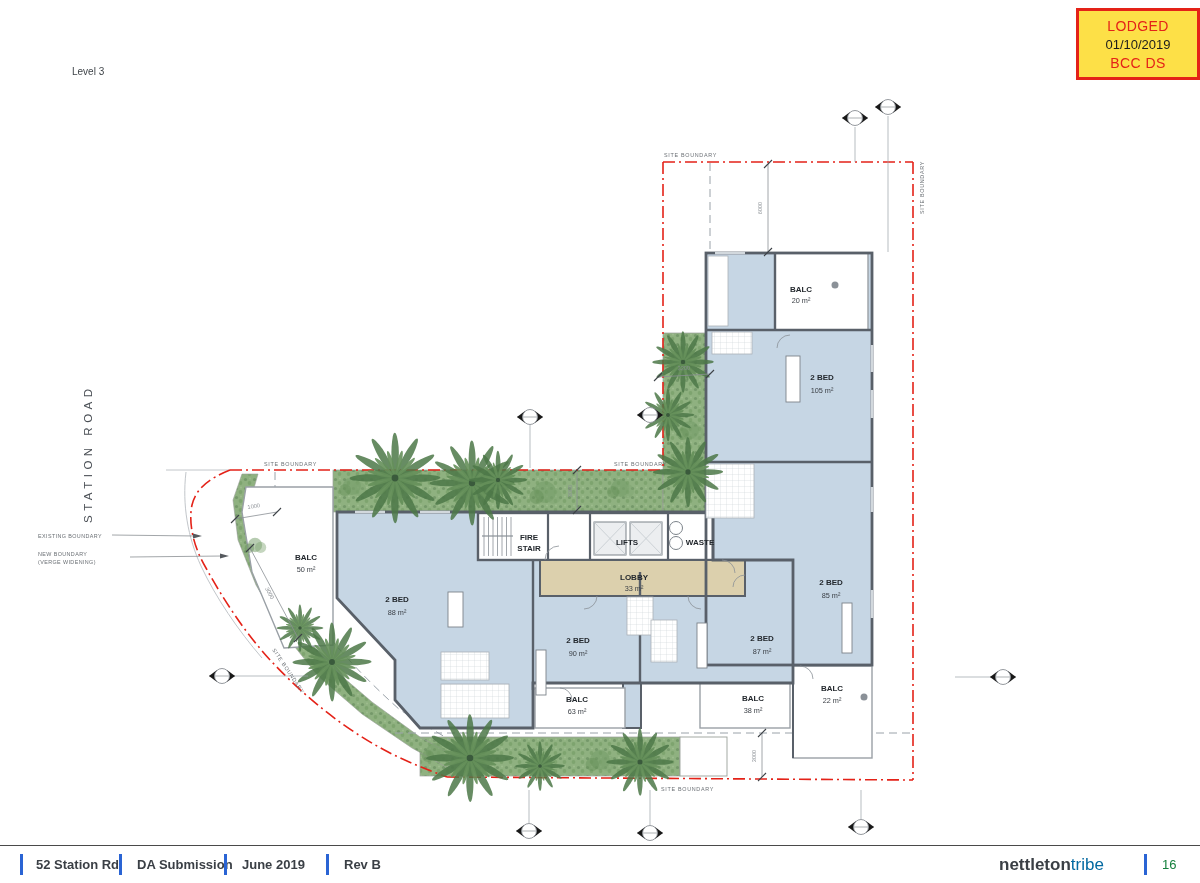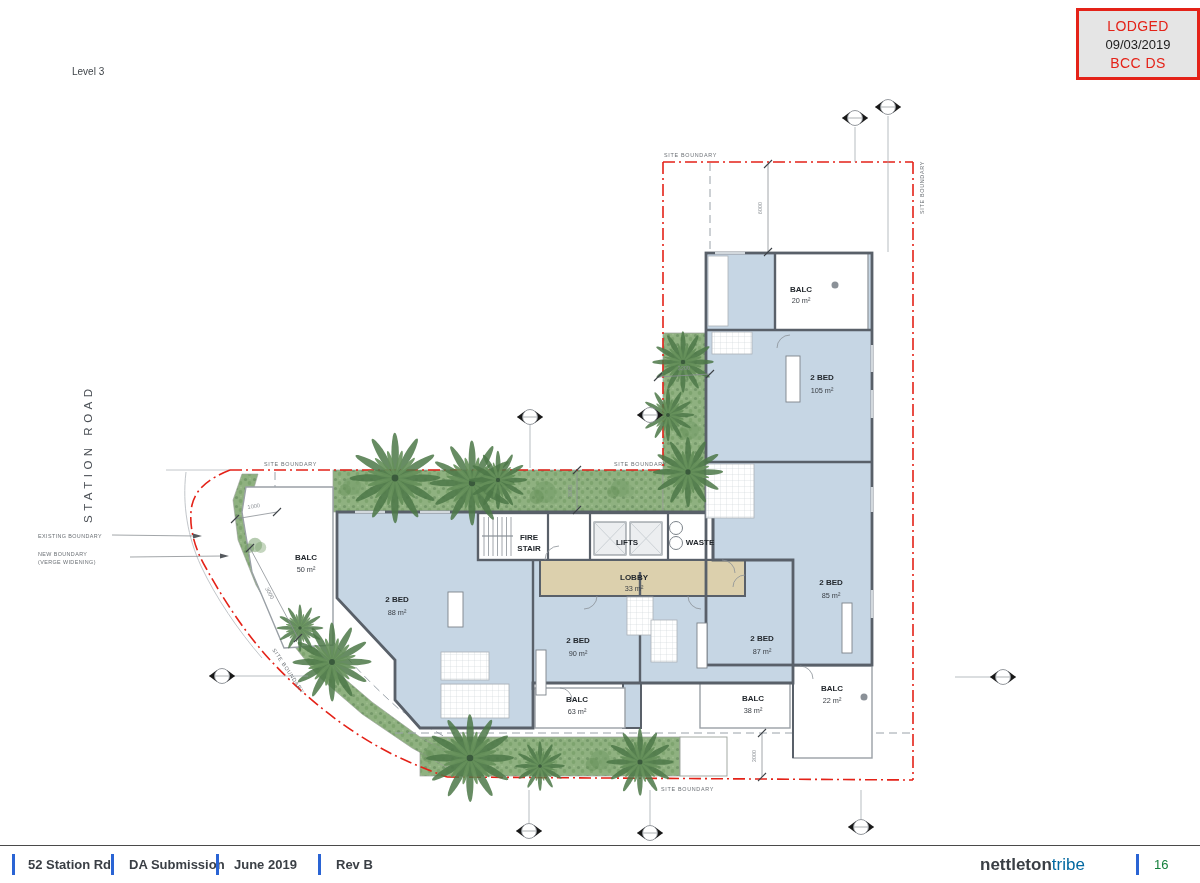--- a/index.html
+++ b/index.html
@@ -4,44 +4,44 @@
 <style>
   html,body{margin:0;padding:0;background:#fff;width:1200px;height:883px;overflow:hidden;
     font-family:"Liberation Sans",sans-serif;}
   .page{position:relative;width:1200px;height:883px;background:#fff;}
   
   .title{position:absolute;left:33px;top:34px;color:#2a64d4;font-size:23px;font-weight:bold;letter-spacing:.3px;}
   .title .num{margin-right:14px;}
   .subtitle{position:absolute;left:72px;top:66px;color:#3f4449;font-size:10px;}
   
   .stamp{position:absolute;left:1076px;top:8px;width:118px;height:66px;border:3px solid #e42218;
-    background:#e5e5e5;display:flex;flex-direction:column;justify-content:center;align-items:center;gap:3px;}
+    background:#fde047;display:flex;flex-direction:column;justify-content:center;align-items:center;gap:3px;}
   .stamp .red{color:#e42218;font-size:14px;letter-spacing:.4px;}
   .stamp .blk{color:#1c1c1c;font-size:13px;}
   
   .footer-line{position:absolute;left:0;top:845px;width:1200px;height:1px;background:#4a4a4a;}
-  .footer{position:absolute;left:8px;top:846px;width:1156px;height:37px;background:#fff;}
+  .footer{position:absolute;left:16px;top:846px;width:1156px;height:37px;background:#fff;}
   .fitem{position:absolute;top:0;height:37px;display:flex;align-items:center;font-size:13px;color:#3a3f45;font-weight:bold;}
   .fbar{position:absolute;top:8px;width:3px;height:21px;background:#2a64d4;}
-  .firm{position:absolute;top:0;height:37px;display:flex;align-items:center;font-size:17px;color:#3a3f45;}
+  .firm{position:absolute;top:0;height:37px;display:flex;align-items:center;font-size:17px;color:#3a3f45;margin-left:11px;}
   .firm .b{font-weight:bold;}
   .firm .l{color:#0369a1;}
   .pageno{position:absolute;top:0;height:37px;display:flex;align-items:center;font-size:13px;color:#15803d;}
   svg text{font-family:"Liberation Sans",sans-serif;}
 </style>
 </head>
 <body>
 
 <div class="page">
 
   <div class="subtitle">Level 3</div>
 
   <div class="stamp">
     <div class="red">LODGED</div>
-    <div class="blk">09/03/2019</div>
+    <div class="blk">01/10/2019</div>
     <div class="red">BCC DS</div>
   </div>
 
   <svg width="1200" height="883" viewBox="0 0 1200 883" style="position:absolute;left:0;top:0;">
     <defs>
       <pattern id="veg" width="9" height="9" patternUnits="userSpaceOnUse">
         <rect width="9" height="9" fill="#8fb180"></rect>
         <circle cx="2.5" cy="2.5" r="1.6" fill="#75996a"></circle>
         <circle cx="6.5" cy="6" r="1.9" fill="#7ea46f"></circle>
         <circle cx="7" cy="1.5" r="1.1" fill="#9cbb8c"></circle>

